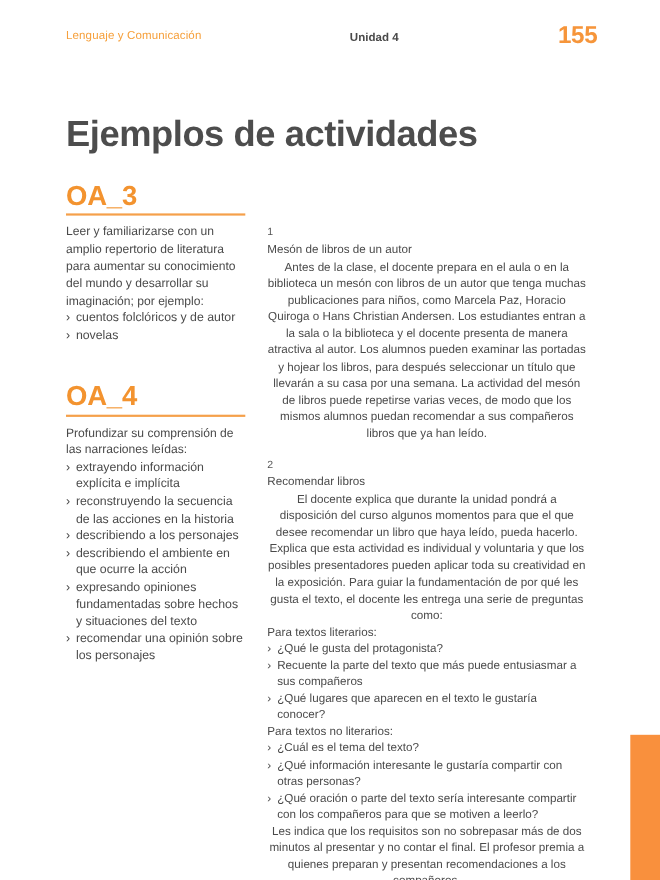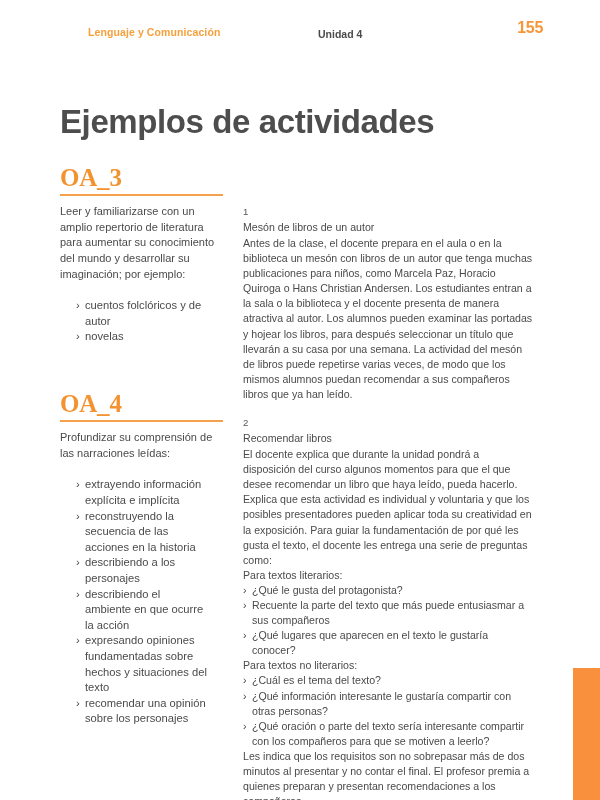--- a/index.html
+++ b/index.html
@@ -28,41 +28,40 @@
     position: absolute;
     left: 60px;
     top: 26px;
     width: 483px;
     height: 22px;
     display: flex;
     align-items: baseline;
   }
   .runhead-subject {
     font-size: 10.5px;
-    font-weight: bold;
+    font-weight: normal;
     color: #f6a03c;
     letter-spacing: .1px;
     white-space: nowrap;
-    margin-left: 28px;
   }
   .runhead-unit {
     font-size: 10.5px;
     font-weight: bold;
     color: #4a4a4a;
     white-space: nowrap;
     position: absolute;
     left: 258px;
     top: 2px;
     text-align: center;
   }
   .runhead-pageno {
     position: absolute;
     right: 0;
     top: -7px;
-    font-size: 16px;
+    font-size: 22px;
     font-weight: bold;
     color: #f6953a;
     letter-spacing: -.3px;
   }
 
   
   .page-title {
     position: absolute;
     left: 60px;
     top: 83px;
@@ -96,37 +95,36 @@
 
   
   .oa-block { margin-bottom: 4px; }
   .oa-heading {
     font-size: 25px;
     font-weight: bold;
     color: #f3932f;
     line-height: 1.05;
     letter-spacing: -.2px;
     margin: 0;
-    font-family: Liberation Serif, serif;
   }
   .oa-rule {
     border: 0;
     border-top: 2px solid #f5a04a;
     margin: 3px 0 8px 0;
     width: 163px;
   }
   .oa-intro {
     font-size: 11px;
     line-height: 15.6px;
     color: #4a4a4a;
     margin: 0;
   }
   .oa-list {
     list-style: none;
-    margin: 16px;
+    margin: 0;
     padding: 0;
   }
   .oa-list li {
     font-size: 11.2px;
     line-height: 15.6px;
     color: #4a4a4a;
     padding-left: 9px;
     text-indent: -9px;
     margin: 0;
   }
@@ -152,21 +150,21 @@
     font-size: 10.6px;
     line-height: 15px;
     color: #4a4a4a;
     margin: 0 0 1px 0;
   }
   .activity-p {
     font-size: 10.6px;
     line-height: 15.1px;
     color: #4a4a4a;
     margin: 0;
-    text-align: left;
+    text-align: center;
   }
   .q-lead {
     font-size: 10.6px;
     line-height: 15.1px;
     color: #4a4a4a;
     margin: 0;
   }
   .q-list {
     list-style: none;
     margin: 0;

